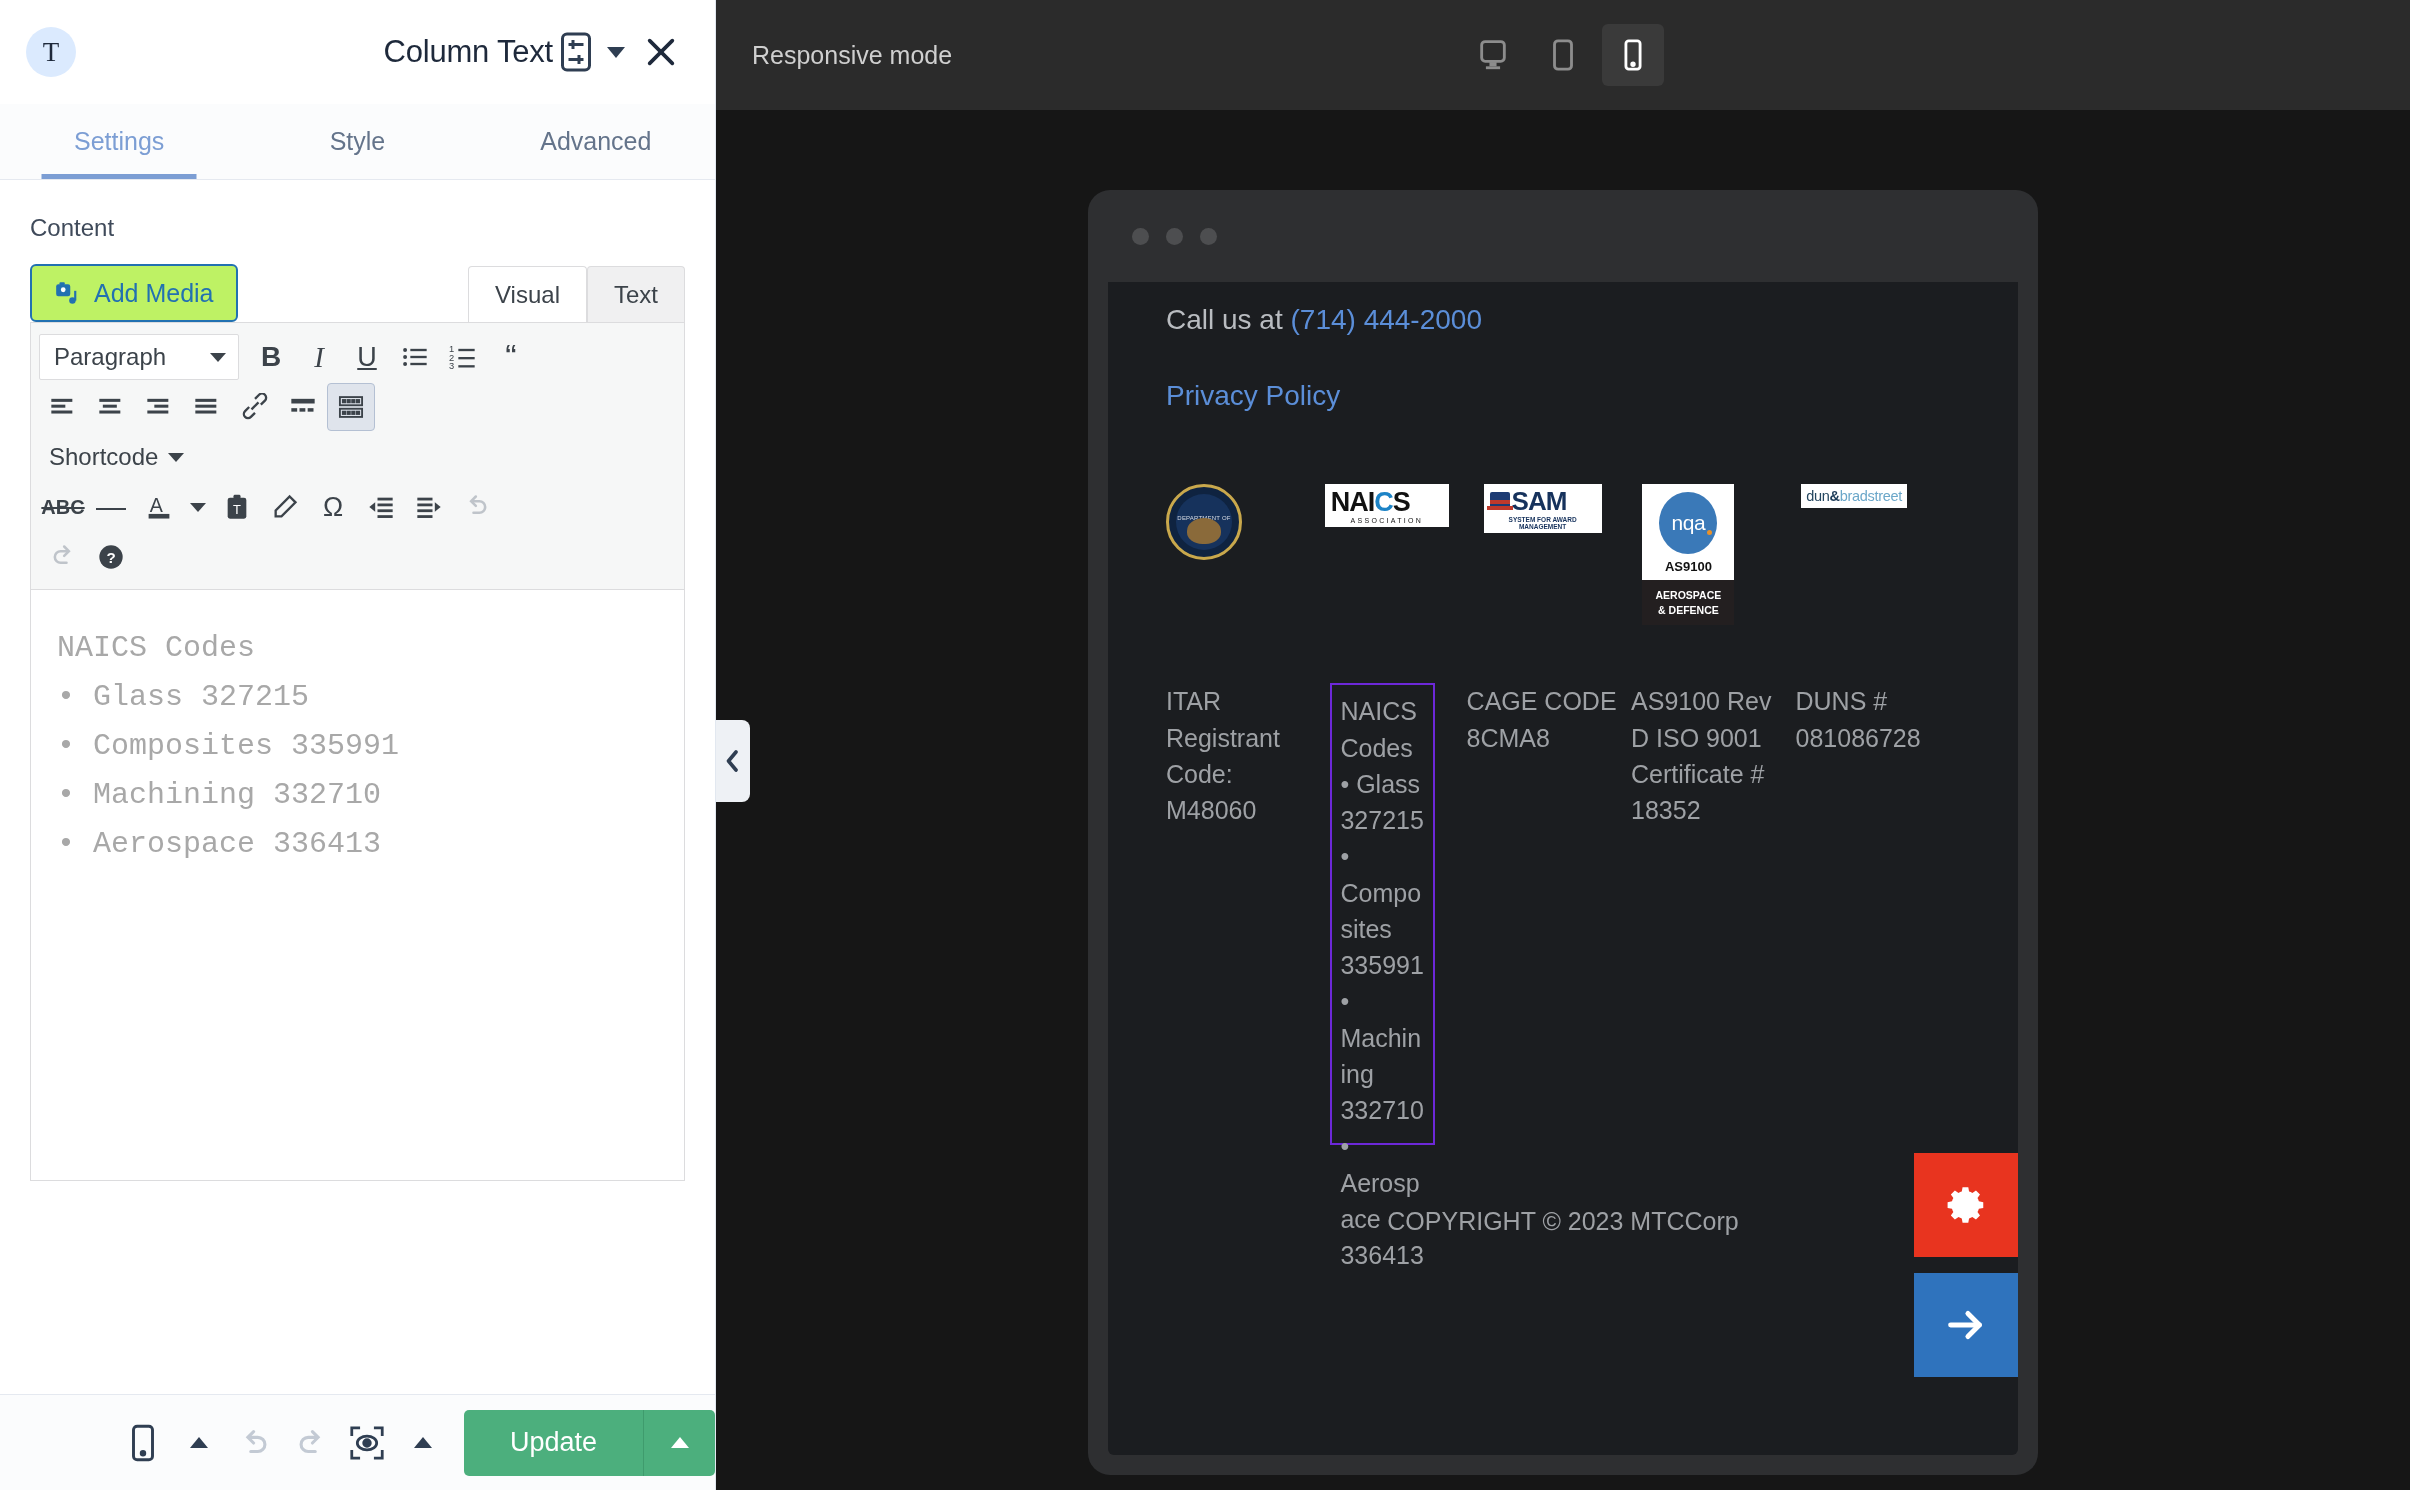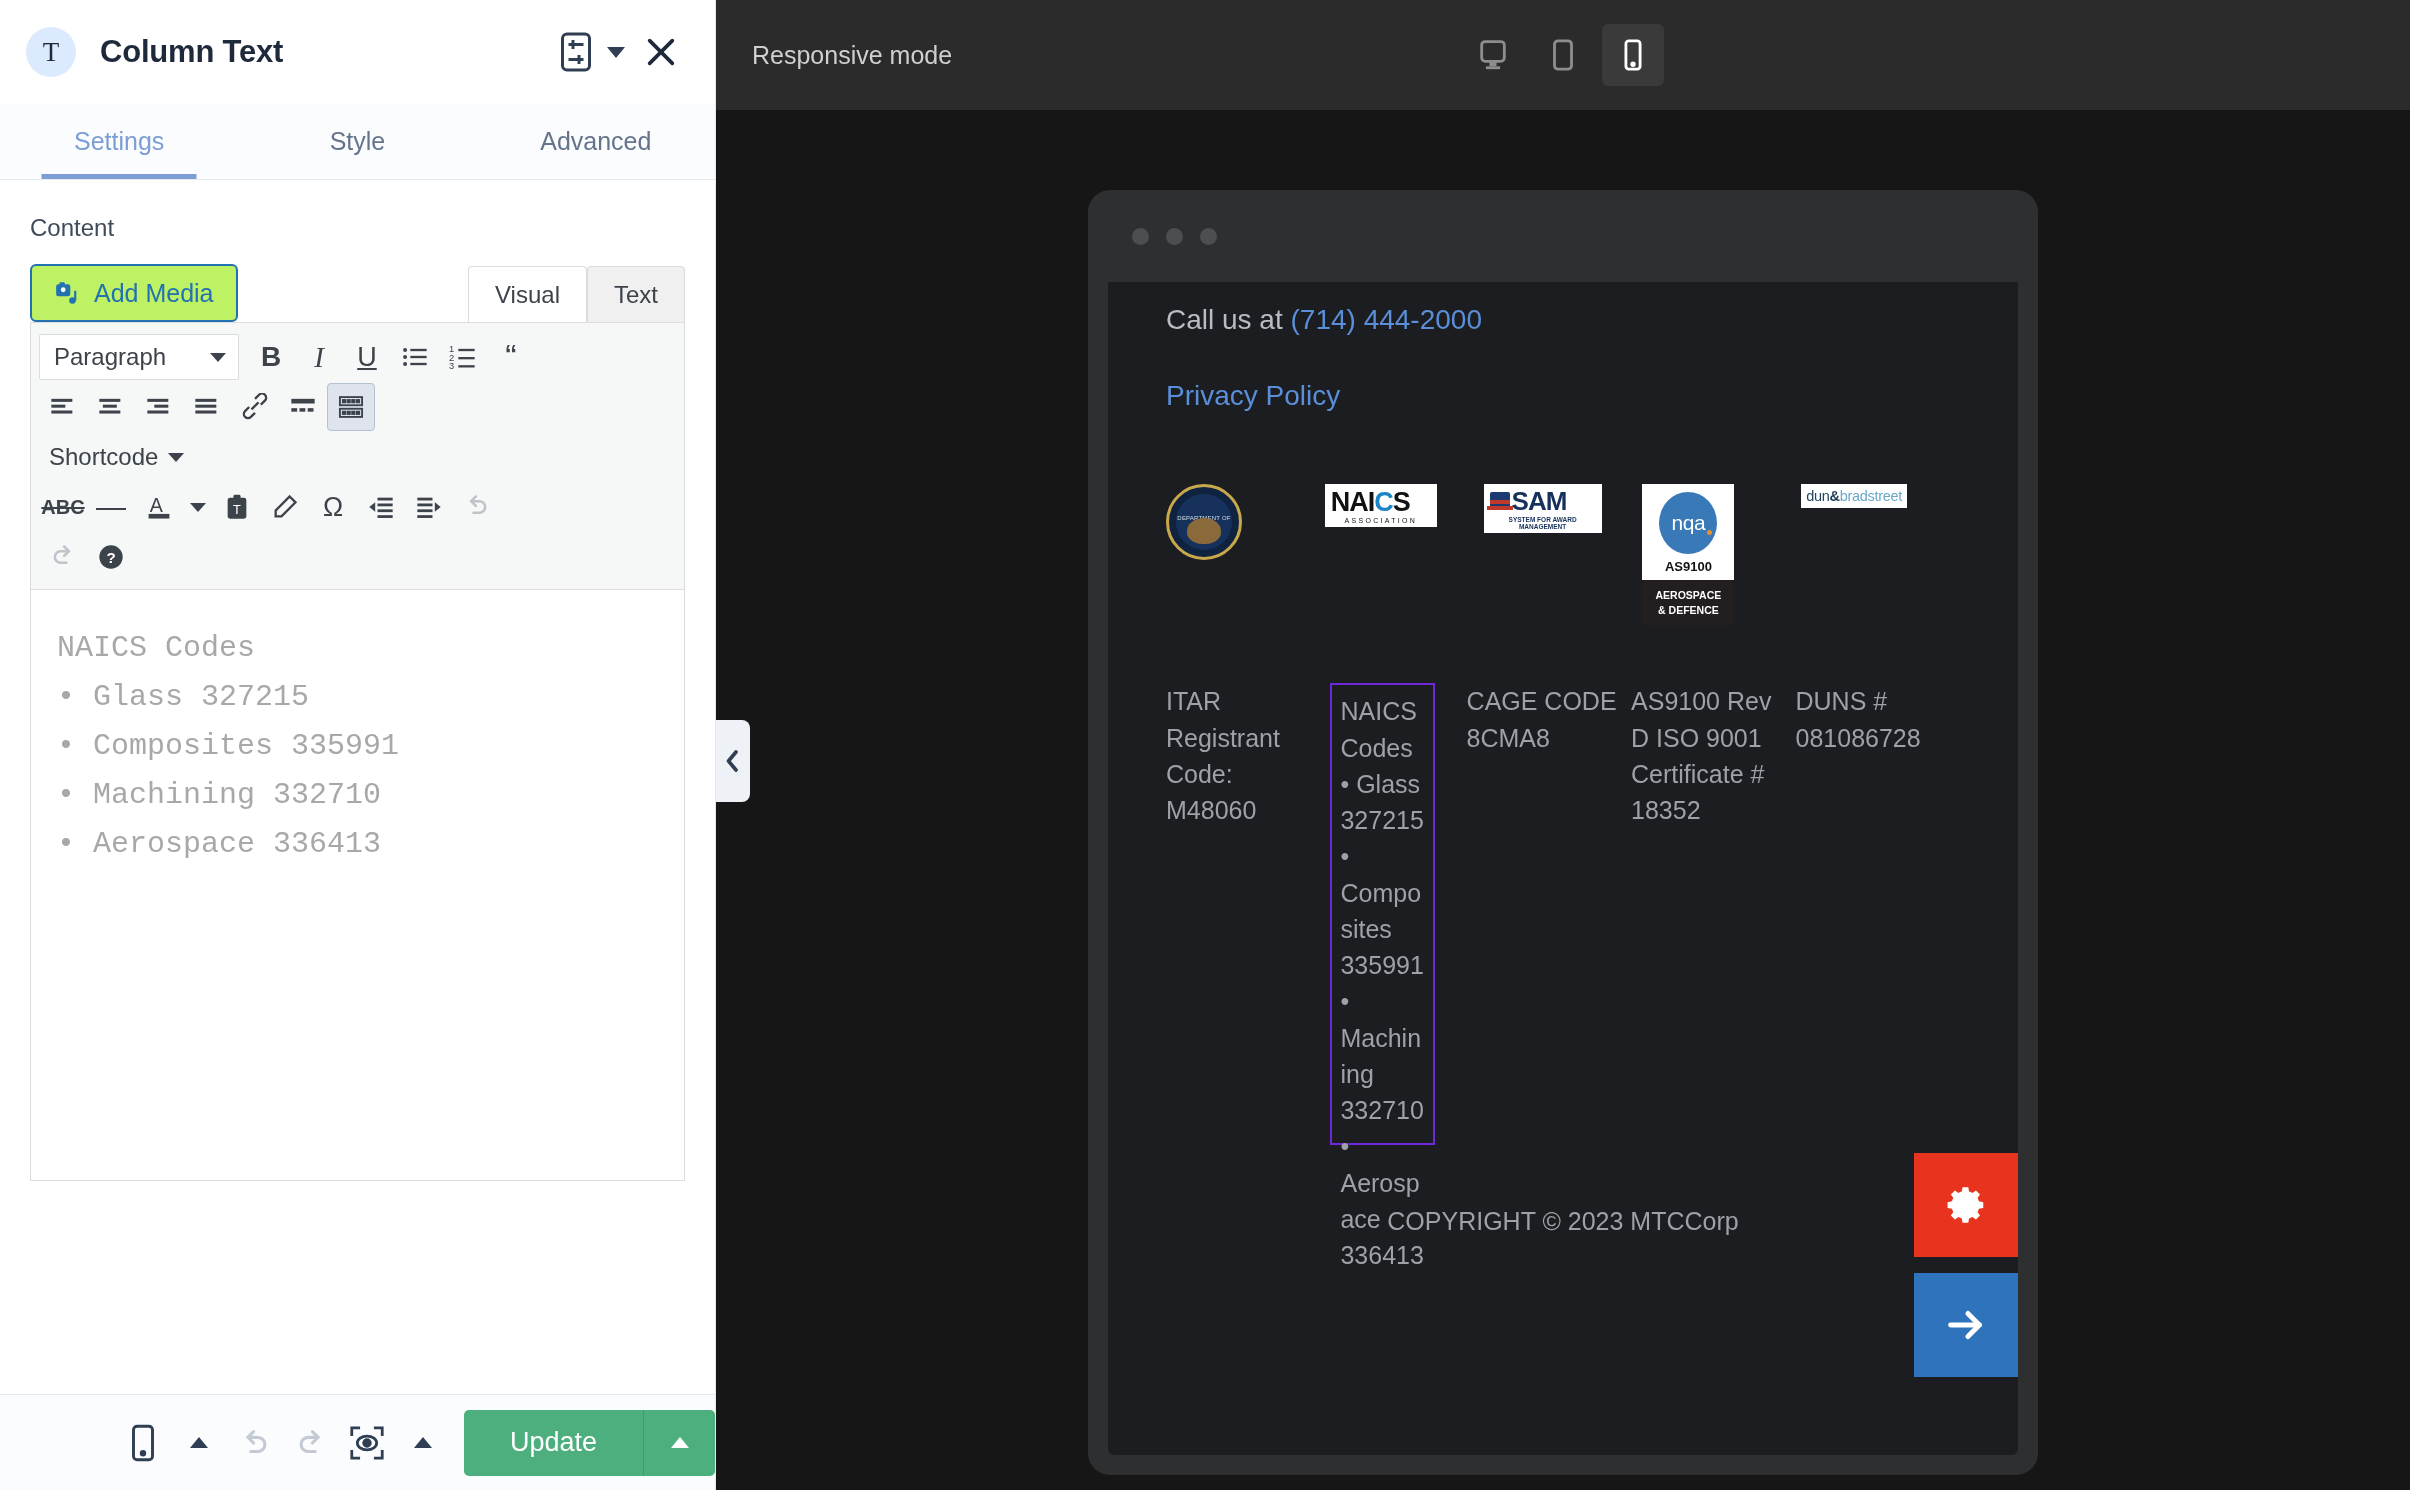--- a/index.html
+++ b/index.html
@@ -20,22 +20,22 @@
     height: 104px; display: flex; align-items: center;
     padding: 0 26px; background: #ffffff; flex: 0 0 104px;
   }
   .type-badge {
     width: 50px; height: 50px; border-radius: 50%;
     background: #dbeafe; display: flex; align-items: center; justify-content: center;
     flex: 0 0 50px;
   }
   .type-badge span { font-family: "Liberation Serif", serif; font-size: 27px; color: #1e293b; }
   .panel-title {
-    font-size: 31px; font-weight: bold; color: #1e293b;
-    margin-left: 24px; flex: 1; letter-spacing: -0.2px;
+    font-size: 31px; font-weight: normal; color: #1e293b;
+    margin-left: 24px; flex: 1; letter-spacing: -0.2px; text-align: right;
   }
   .hdr-icons { display: flex; align-items: center; gap: 0px; }
   .icon-btn {
     display: flex; align-items: center; justify-content: center;
     background: none; border: none; cursor: pointer;
   }
   .preset-btn { width: 46px; height: 46px; }
   .caret-btn { width: 34px; height: 40px; }
   .caret-down { width: 0; height: 0; border-left: 9px solid transparent;
     border-right: 9px solid transparent; border-top: 11px solid #2f3e52; }
@@ -175,21 +175,21 @@
   
   .seal { width: 76px; height: 76px; border-radius: 50%; background: #0f2340;
     border: 3px solid #c9a84c; display: flex; align-items: center; justify-content: center;
     position: relative; overflow: hidden; }
   .seal-inner { width: 56px; height: 56px; border-radius: 50%; background: #16325c;
     display: flex; align-items: center; justify-content: center; position: relative; }
   .seal-txt { font-size: 6px; color: #d8dde6; text-align: center; line-height: 1.1; letter-spacing: .2px;}
   .eagle { position: absolute; width: 34px; height: 26px; background: #8a6a3a;
     border-radius: 50% 50% 45% 45%; top: 24px; }
 
-  .naics-logo { background: #fff; padding: 5px 6px 3px 6px; width: 112px; }
+  .naics-logo { background: #fff; padding: 5px 6px 3px 6px; width: 124px; }
   .naics-top { font-family: "Liberation Sans", sans-serif; font-weight: bold;
     font-size: 27px; color: #111; letter-spacing: -1px; line-height: 1; }
   .naics-top .o { color: #1c83c6; }
   .naics-sub { font-size: 7px; letter-spacing: 2.3px; color: #111; text-align: center; margin-top: 1px;}
 
   .sam-logo { background: #fff; padding: 4px 6px 3px 6px; width: 118px; }
   .sam-top { display: flex; align-items: center; gap: 2px; }
   .hat { width: 20px; height: 18px; background: #1d3b73; position: relative; border-radius: 2px 2px 0 0;}
   .hat::after { content:""; position:absolute; left:-3px; bottom:0; width:26px; height:4px; background:#c0392b; }
   .hat-band { position: absolute; top: 8px; left: 0; width: 20px; height: 4px; background: #c0392b;}

